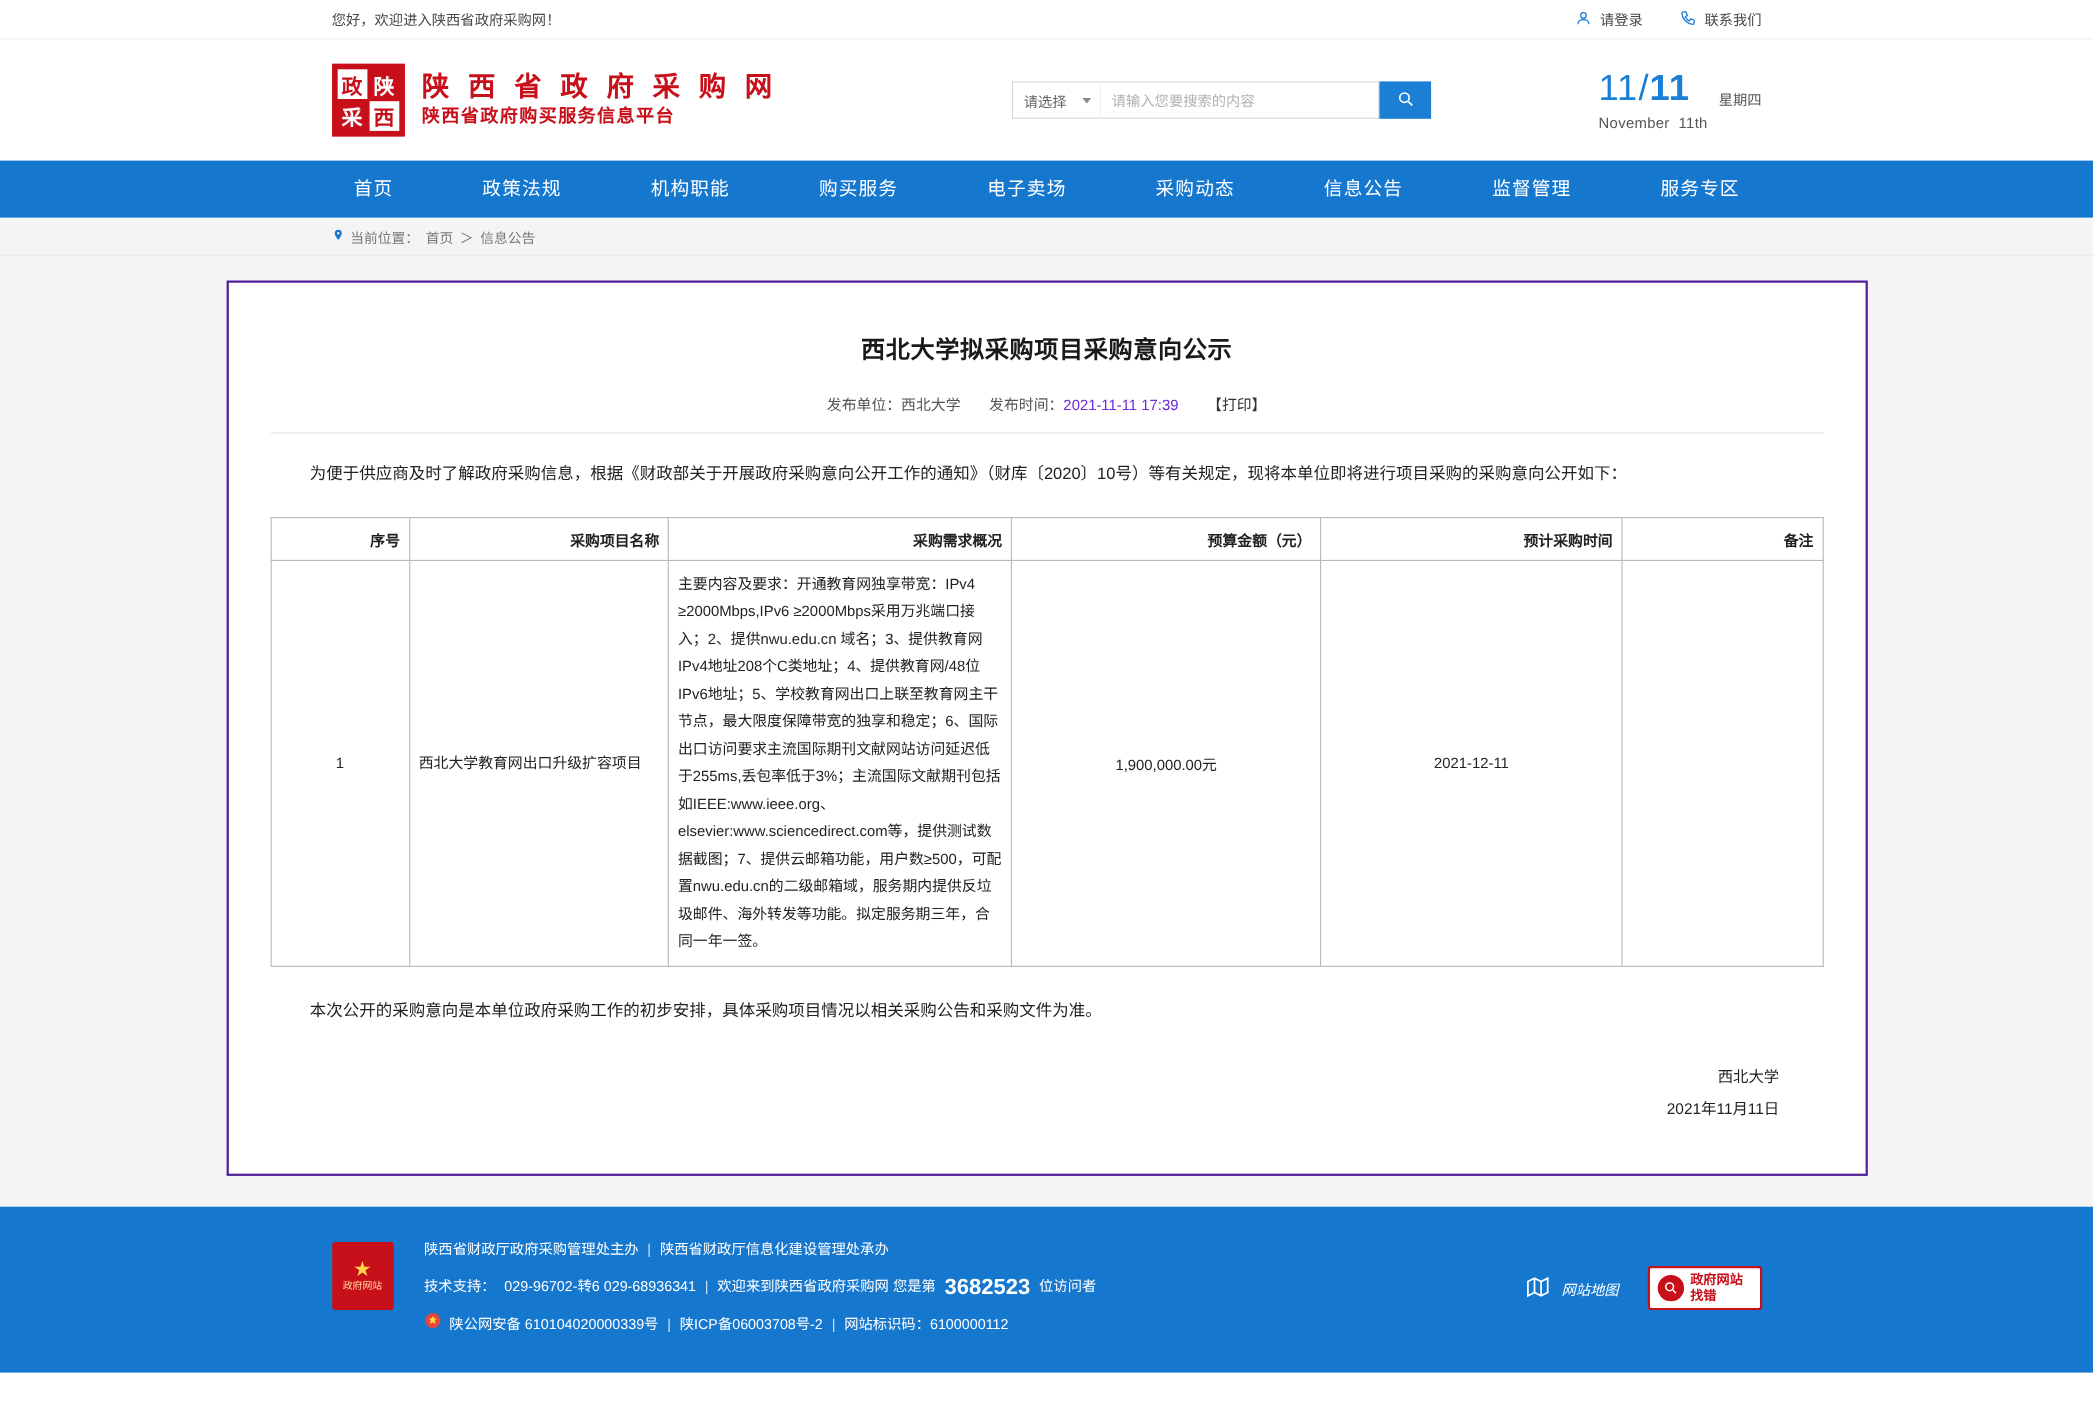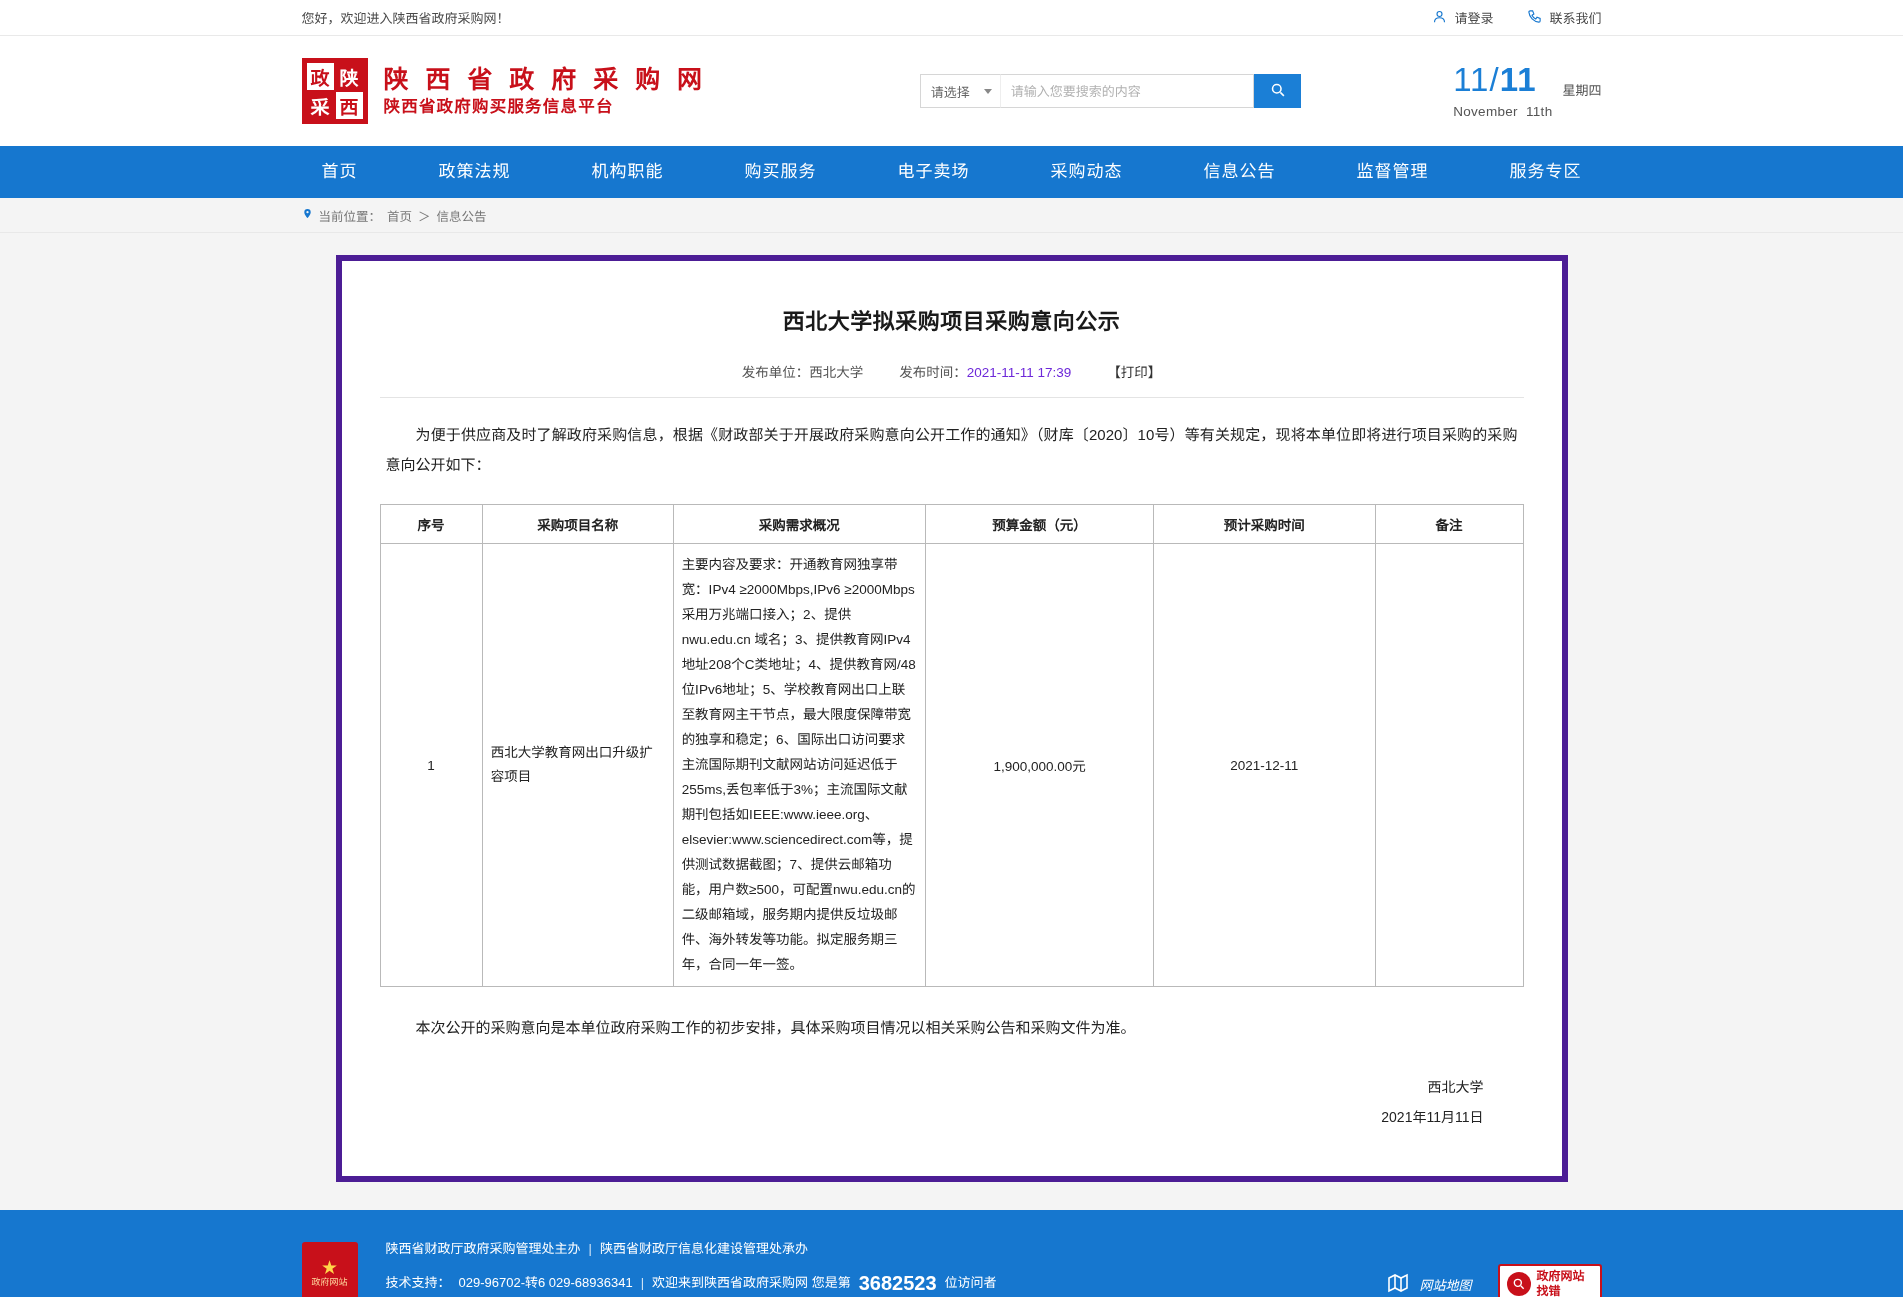--- a/index.html
+++ b/index.html
@@ -132,30 +132,30 @@
   .crumbbar .inner {
     width: 1300px; margin: 0 auto;
     display: flex; align-items: center; gap: 6px;
     font-size: 12.5px; color: #777;
   }
   .crumbbar a { color: #777; text-decoration: none; }
 
   
   .page { background: #f4f4f4; padding: 22px 0 28px; }
   .card {
-    width: 1232px; margin: 0 auto; background: #fff;
-    border: 6px solid #4c1d95;
+    width: 1492px; margin: 0 auto; background: #fff;
+    border: 2px solid #4c1d95;
     padding: 34px 38px 44px;
   }
   .doc-title {
     text-align: center; font-size: 22px; font-weight: 700; color: #1a1a1a;
     letter-spacing: .5px; margin: 8px 0 26px;
   }
   .meta {
-    display: flex; justify-content: center; align-items: center; gap: 36px;
+    display: flex; justify-content: center; align-items: center; gap: 26px;
     font-size: 13.5px; color: #555;
     padding-bottom: 16px;
     border-bottom: 1px solid #e4e4e4;
   }
   .meta .time-val { color: #6d28d9; }
   .meta .print { color: #333; cursor: pointer; }
 
   .para {
     font-size: 15px; color: #222; line-height: 2.0; margin: 22px 6px 24px;
     text-indent: 2em; text-align: justify;
@@ -163,21 +163,21 @@
 
   table.intent {
     width: 100%; border-collapse: collapse; margin: 0 auto;
     table-layout: fixed;
   }
   table.intent th, table.intent td {
     border: 1px solid #b9b9b9;
     font-size: 13.5px; color: #222;
     padding: 9px 8px;
   }
-  table.intent th { font-weight: 700; text-align: center; }
+  table.intent th { font-weight: 700; text-align: right; }
   .col-no { width: 8.3%; }
   .col-name { width: 15.5%; }
   .col-desc { width: 20.5%; }
   .col-budget { width: 18.5%; }
   .col-time { width: 18%; }
   .col-remark { width: 12%; }
   td.c { text-align: center; vertical-align: middle; }
   td.desc { vertical-align: top; line-height: 1.85; text-align: left; }
   td.name { vertical-align: middle; line-height: 1.8; text-align: left; padding-left: 10px;}
 

